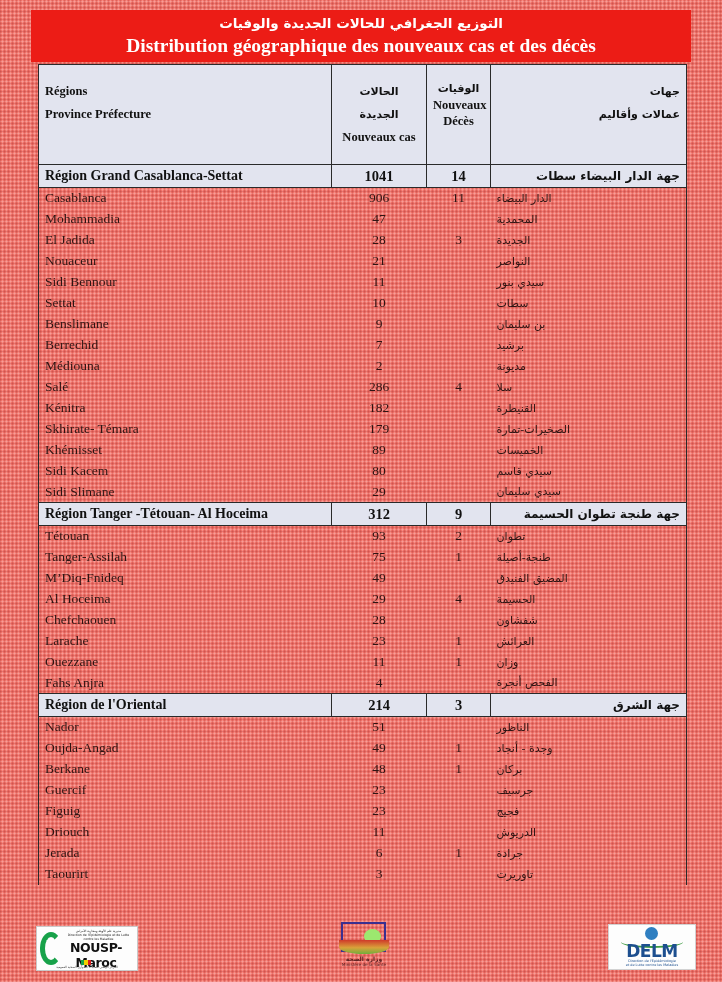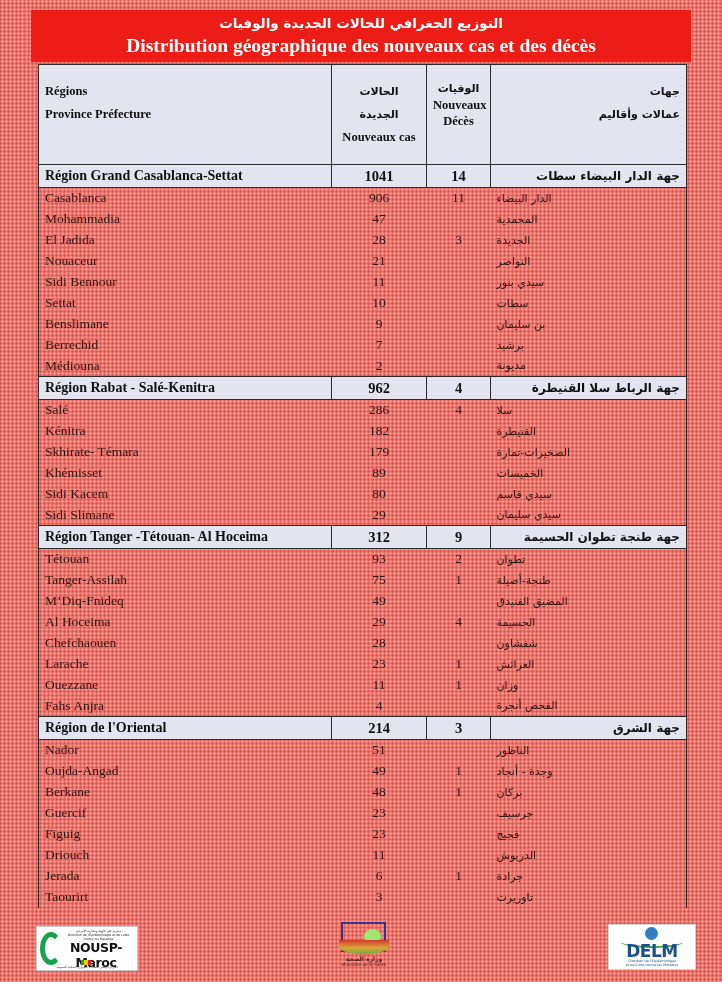--- a/index.html
+++ b/index.html
@@ -420,26 +420,20 @@
           <td class="num">7</td>
           <td class="num"></td>
           <td class="ar edge-r">برشيد</td>
         </tr>
         <tr class="prov">
           <td class="edge-l">Médiouna</td>
           <td class="num">2</td>
           <td class="num"></td>
           <td class="ar edge-r">مديونة</td>
         </tr>
-        <tr class="region">
-          <td>Région Rabat - Salé-Kenitra</td>
-          <td class="num">962</td>
-          <td class="num">4</td>
-          <td class="ar">جهة الرباط سلا القنيطرة</td>
-        </tr>
         <tr class="prov">
           <td class="edge-l">Salé</td>
           <td class="num">286</td>
           <td class="num">4</td>
           <td class="ar edge-r">سلا</td>
         </tr>
         <tr class="prov">
           <td class="edge-l">Kénitra</td>
           <td class="num">182</td>
           <td class="num"></td>

